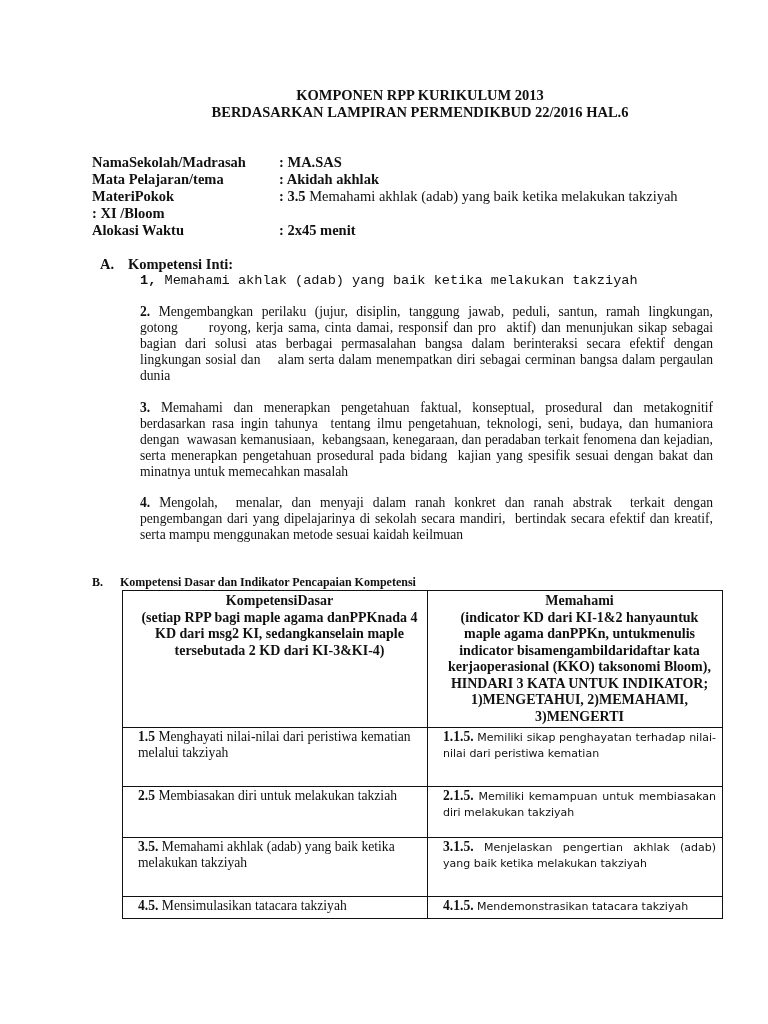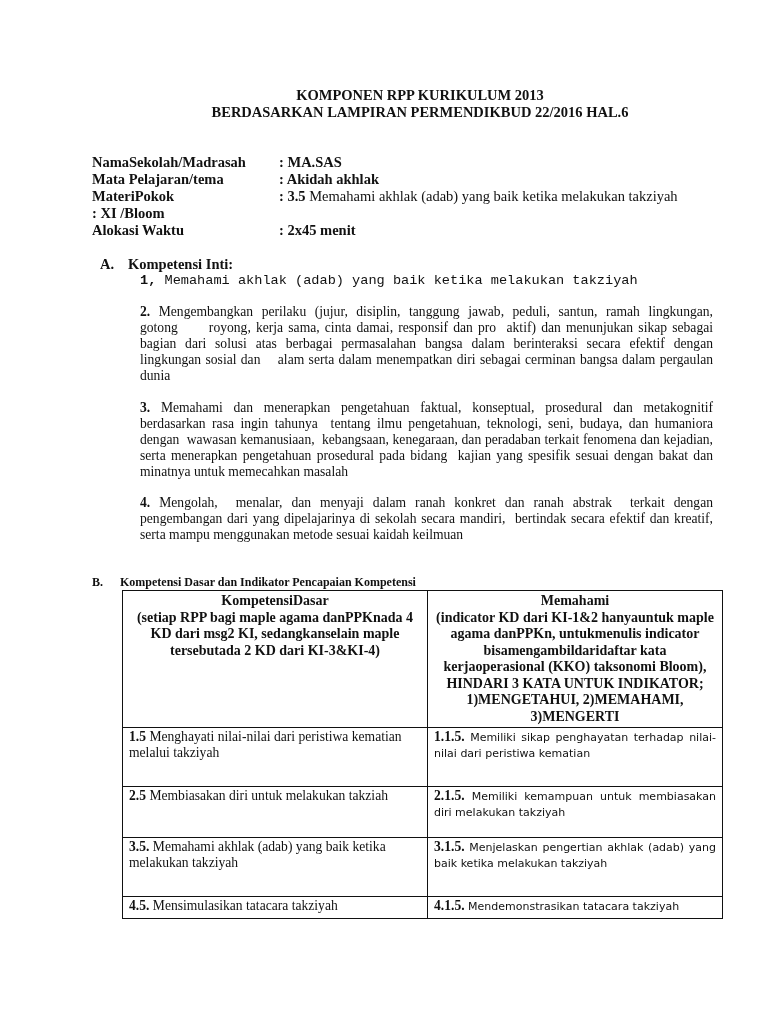--- a/index.html
+++ b/index.html
@@ -31,21 +31,21 @@
     .ki3 { top: 400px; }
     .ki4 { top: 495px; }
 
     .section-b { position: absolute; left: 92px; top: 574px; font-size: 12px; font-weight: bold; line-height: 16px; }
 
     table.kd {
       position: absolute; left: 122px; top: 590px; width: 600px;
       border-collapse: collapse; table-layout: fixed;
     }
     table.kd td, table.kd th {
-      border: 1.3px solid #111; vertical-align: top; padding: 1px 6px 2px 6px;
+      border: 1.3px solid #111; vertical-align: top; padding: 1px 6px 2px 15px;
     }
     table.kd th {
       font-weight: bold; text-align: center; font-size: 14px; line-height: 16.5px;
       padding-top: 2px;
     }
     .col1 { width: 305px; }
     .col2 { width: 295px; }
     .cell-kd { font-size: 13.6px; line-height: 15.5px; }
     .cell-kd b { font-weight: bold; }
     .cell-ind { font-family: "DejaVu Sans", "Liberation Sans", sans-serif; font-size: 11px; line-height: 15.5px; text-align: justify; }

